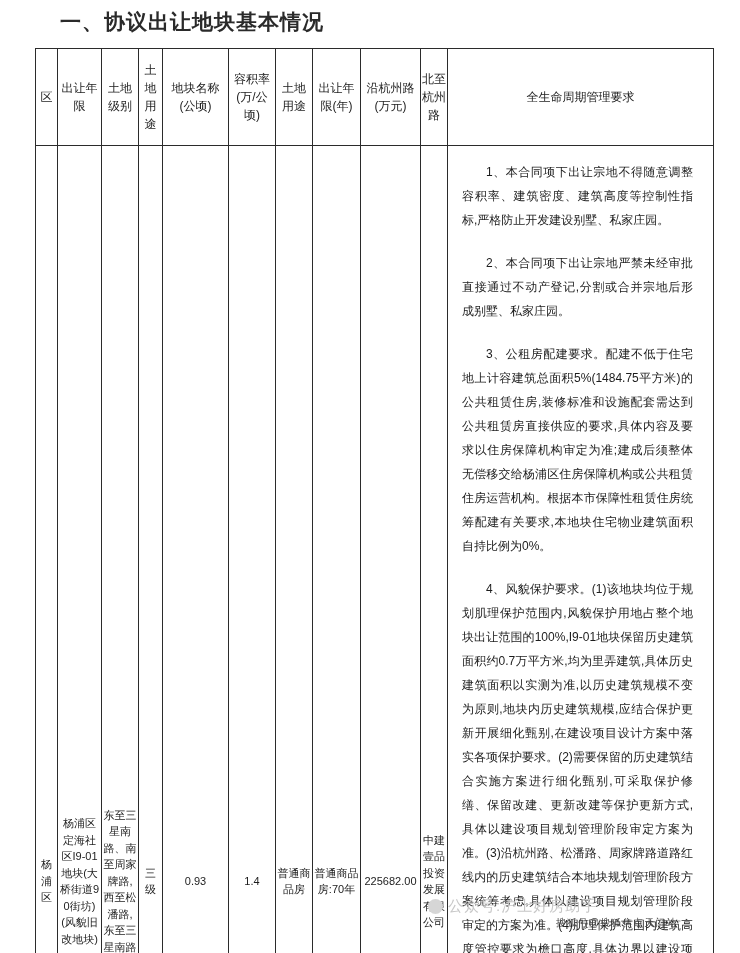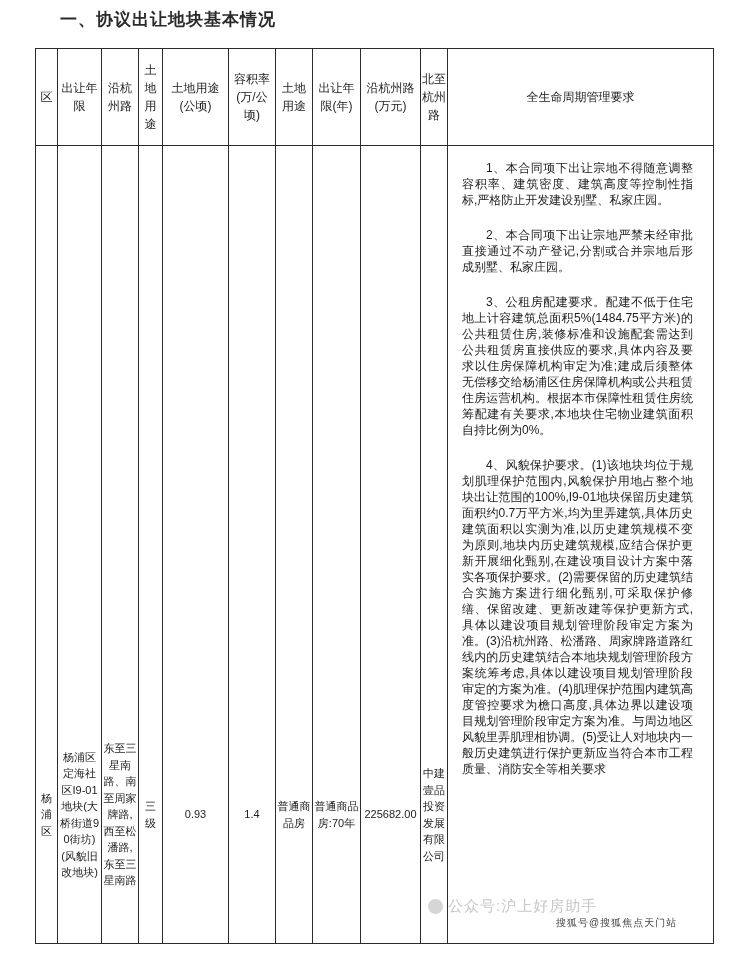--- a/index.html
+++ b/index.html
@@ -5,21 +5,21 @@
   * { margin:0; padding:0; box-sizing:border-box; }
   html,body { background:#ffffff; }
   body {
     width:740px; height:953px;
     position:relative; overflow:hidden;
     font-family:"Liberation Sans","DejaVu Sans",sans-serif;
     color:#1c1c1c;
   }
   .title {
     position:absolute; left:60px; top:8px;
-    font-size:17px; font-weight:bold; color:#2a2a2a; letter-spacing:1px;
+    font-size:21px; font-weight:bold; color:#2a2a2a; letter-spacing:1px;
   }
   table.main {
     position:absolute; left:35px; top:48px;
     width:678px; border-collapse:collapse; table-layout:fixed;
     background:#ffffff;
   }
   th, td {
     border:1px solid #2b2b2b;
     font-weight:normal;
     font-size:12px;
@@ -36,21 +36,21 @@
   .push { transform:translateY(270px); }
   td.num { white-space:nowrap; padding:0; }
   td.req {
     vertical-align:top;
     text-align:justify;
     padding:14px 12px 0 14px;
     font-size:12px;
   }
   td.req p {
     text-indent:2em;
-    line-height:16px;
+    line-height:24px;
     margin:0 8px 19px 0;
   }
   .wm-faint {
     position:absolute; left:428px; top:897px;
     color:#c7c7c7; font-size:15px; letter-spacing:1px;
     display:flex; align-items:center; gap:5px;
   }
   .wm-faint .dot {
     width:15px; height:15px; border-radius:50%;
     background:#d6d6d6; display:inline-block; flex:0 0 auto;
@@ -76,23 +76,23 @@
     <col style="width:37px">
       <col style="width:48px">
       <col style="width:60px">
     <col style="width:27px">
       <col style="width:266px">
   </colgroup>
   <thead>
     <tr>
       <th>区</th>
       <th>出让年限</th>
-      <th>沿杭州路</th>
+      <th>土地级别</th>
       <th>土地用途</th>
-      <th>土地用途(公顷)</th>
+      <th>地块名称(公顷)</th>
       <th>容积率(万/公顷)</th>
       <th>土地用途</th>
       <th>出让年限(年)</th>
       <th>沿杭州路(万元)</th>
       <th>北至杭州路</th>
       <th>全生命周期管理要求</th>
     </tr>
   </thead>
   <tbody>
     <tr>

